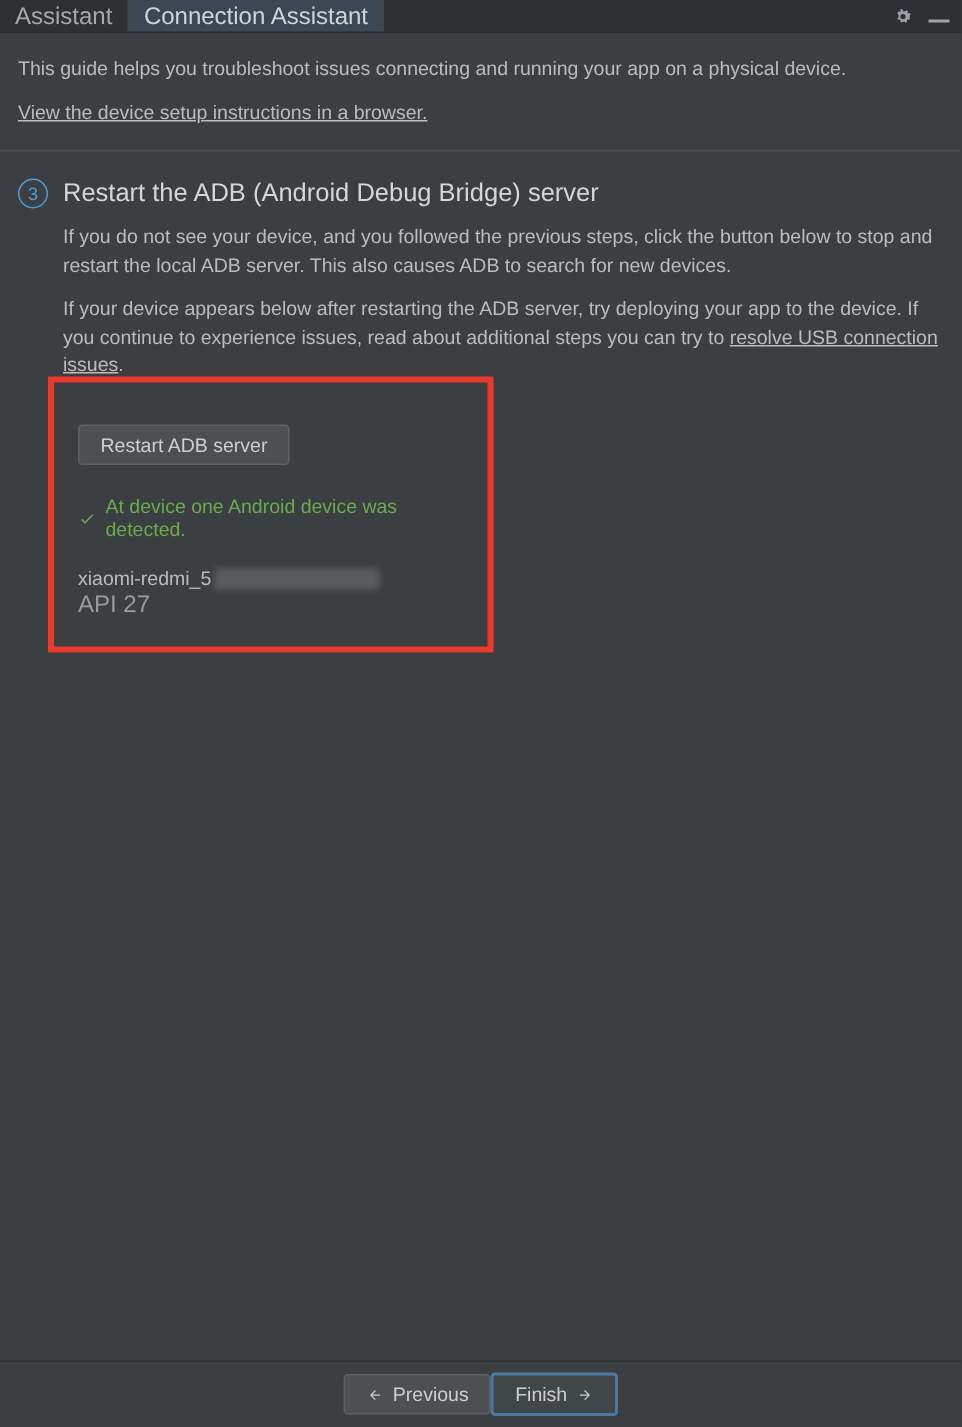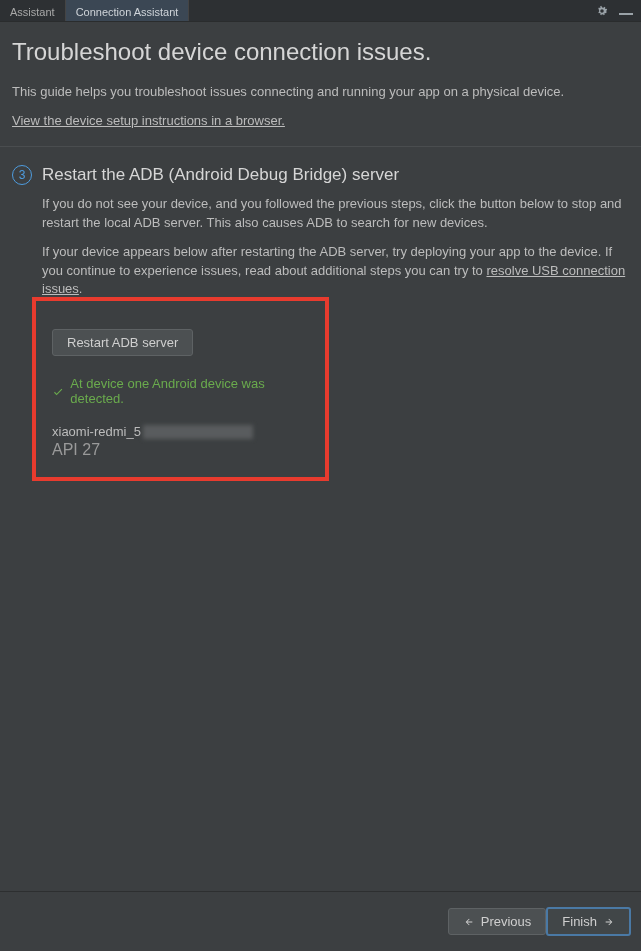--- a/index.html
+++ b/index.html
@@ -13,21 +13,21 @@
   }
   .tabbar {
     height: 22px;
     background: #2d3033;
     display: flex;
     align-items: stretch;
     border-bottom: 1px solid #2a2c2d;
   }
   .tab {
     padding: 3px 10px 0 10px;
-    font-size: 11px;
+    font-size: 16px;
     color: #a8a8a8;
     border-right: 1px solid #444;
     display: flex;
     align-items: center;
     cursor: pointer;
   }
   .tab.active {
     background: #3b4754;
     color: #cfd4d9;
   }
@@ -152,27 +152,27 @@
     background: #595c5e;
     margin-left: 2px;
     filter: blur(2px);
   }
   .api-line {
     font-size: 16px;
     color: #9a9a9a;
     margin-top: 2px;
   }
   .footer {
-    height: 60px;
+    height: 44px;
     background: #3c3f41;
     border-top: 1px solid #2d2f30;
     display: flex;
     align-items: center;
     padding: 0 10px;
-    justify-content: flex-end;
+    justify-content: center;
   }
   .btn-finish {
     border: 2px solid #4a79a5;
     background: #414648;
   }
   .arrow { width: 12px; height: 10px; fill: #cfcfcf; }
 </style>
 </head>
 <body>
 
@@ -184,21 +184,20 @@
     <svg class="gear" viewBox="0 0 24 24">
         <path d="M19.4 13l.6-1-.6-1 1.5-1.2-1-1.7-1.9.5-.8-.8.5-1.9-1.7-1-1.2 1.5-1-.6-1 .6L10.6 3l-1.7 1 .5 1.9-.8.8-1.9-.5-1 1.7L7.2 11l-.6 1 .6 1-1.5 1.2 1 1.7 1.9-.5.8.8-.5 1.9 1.7 1 1.2-1.5 1 .6 1-.6 1.2 1.5 1.7-1-.5-1.9.8-.8 1.9.5 1-1.7L19.4 13zM12 15a3 3 0 110-6 3 3 0 010 6z"></path>
       </svg>
     <div style="width:14px;height:14px;display:flex;align-items:center;">
         <div class="minimize-line"></div>
       </div>
   </div>
 </div>
 
 <div class="content">
-  <h1>Troubleshoot device connection issues.</h1>
   <p class="intro">This guide helps you troubleshoot issues connecting and running your app on a physical device.</p>
   <a class="link">View the device setup instructions in a browser.</a>
 
   <div class="divider"></div>
 
   <div class="step-row">
     <div class="step-badge">3</div>
     <h2>Restart the ADB (Android Debug Bridge) server</h2>
   </div>
 

